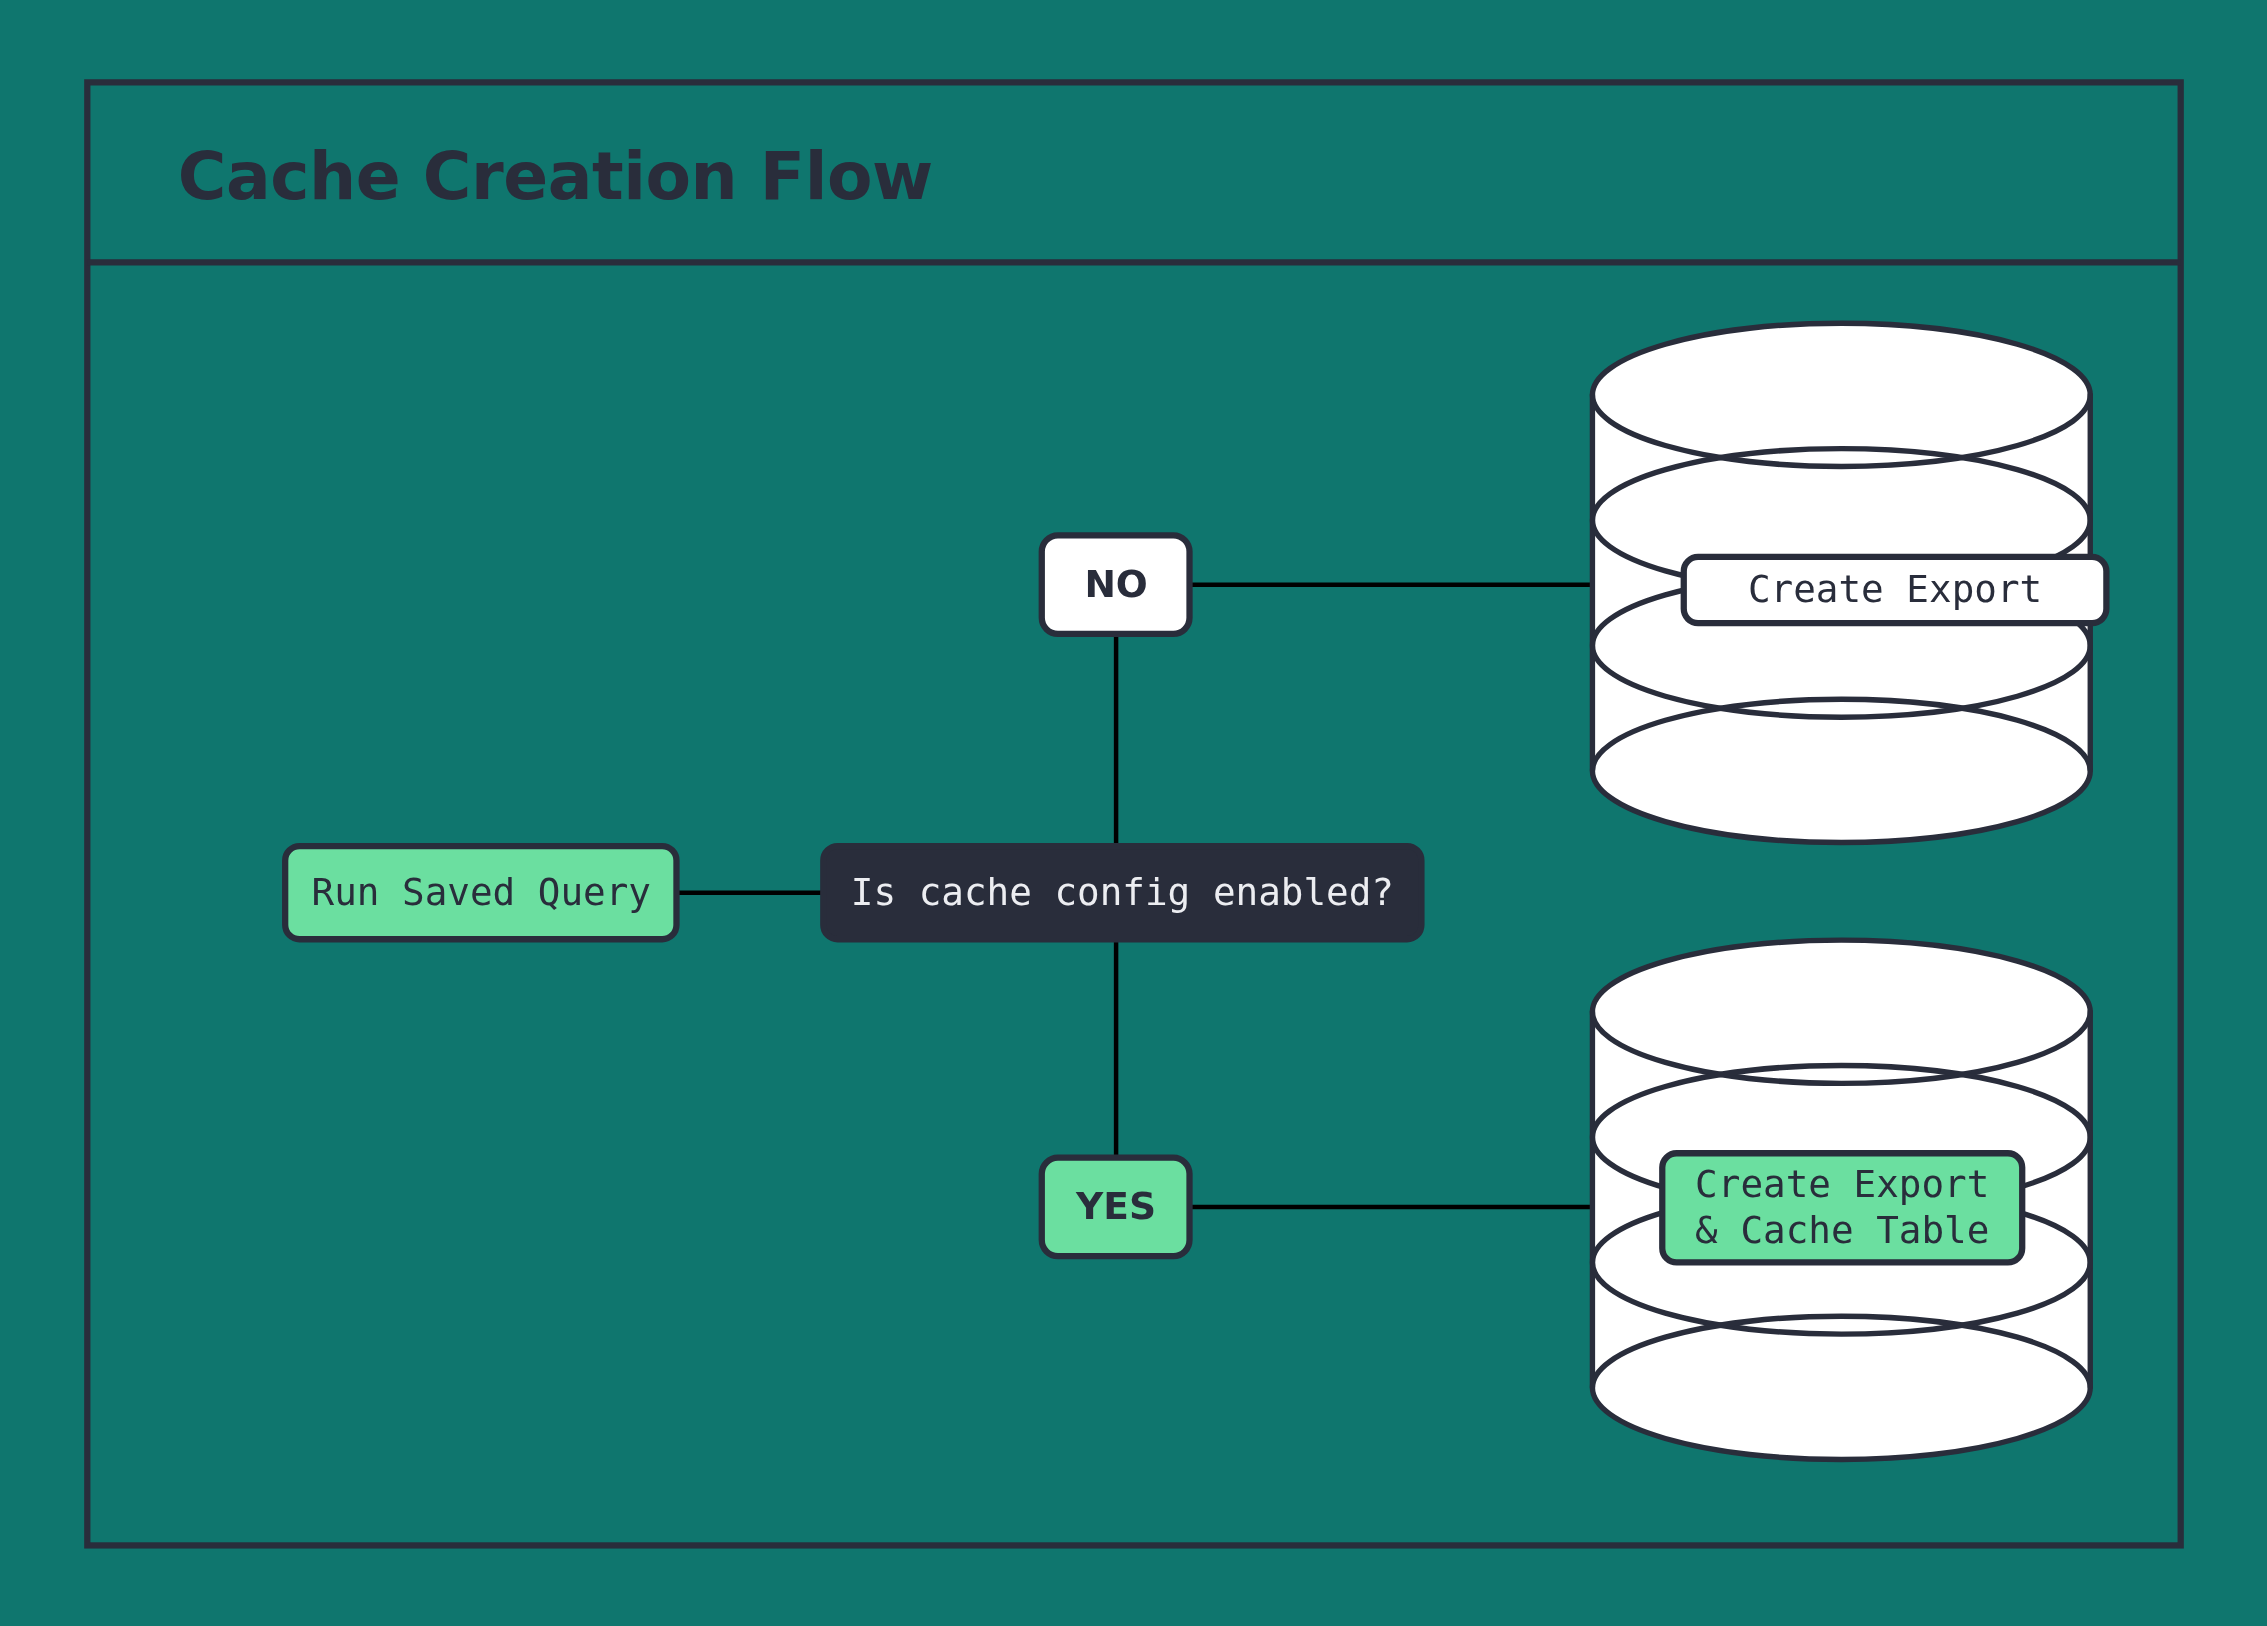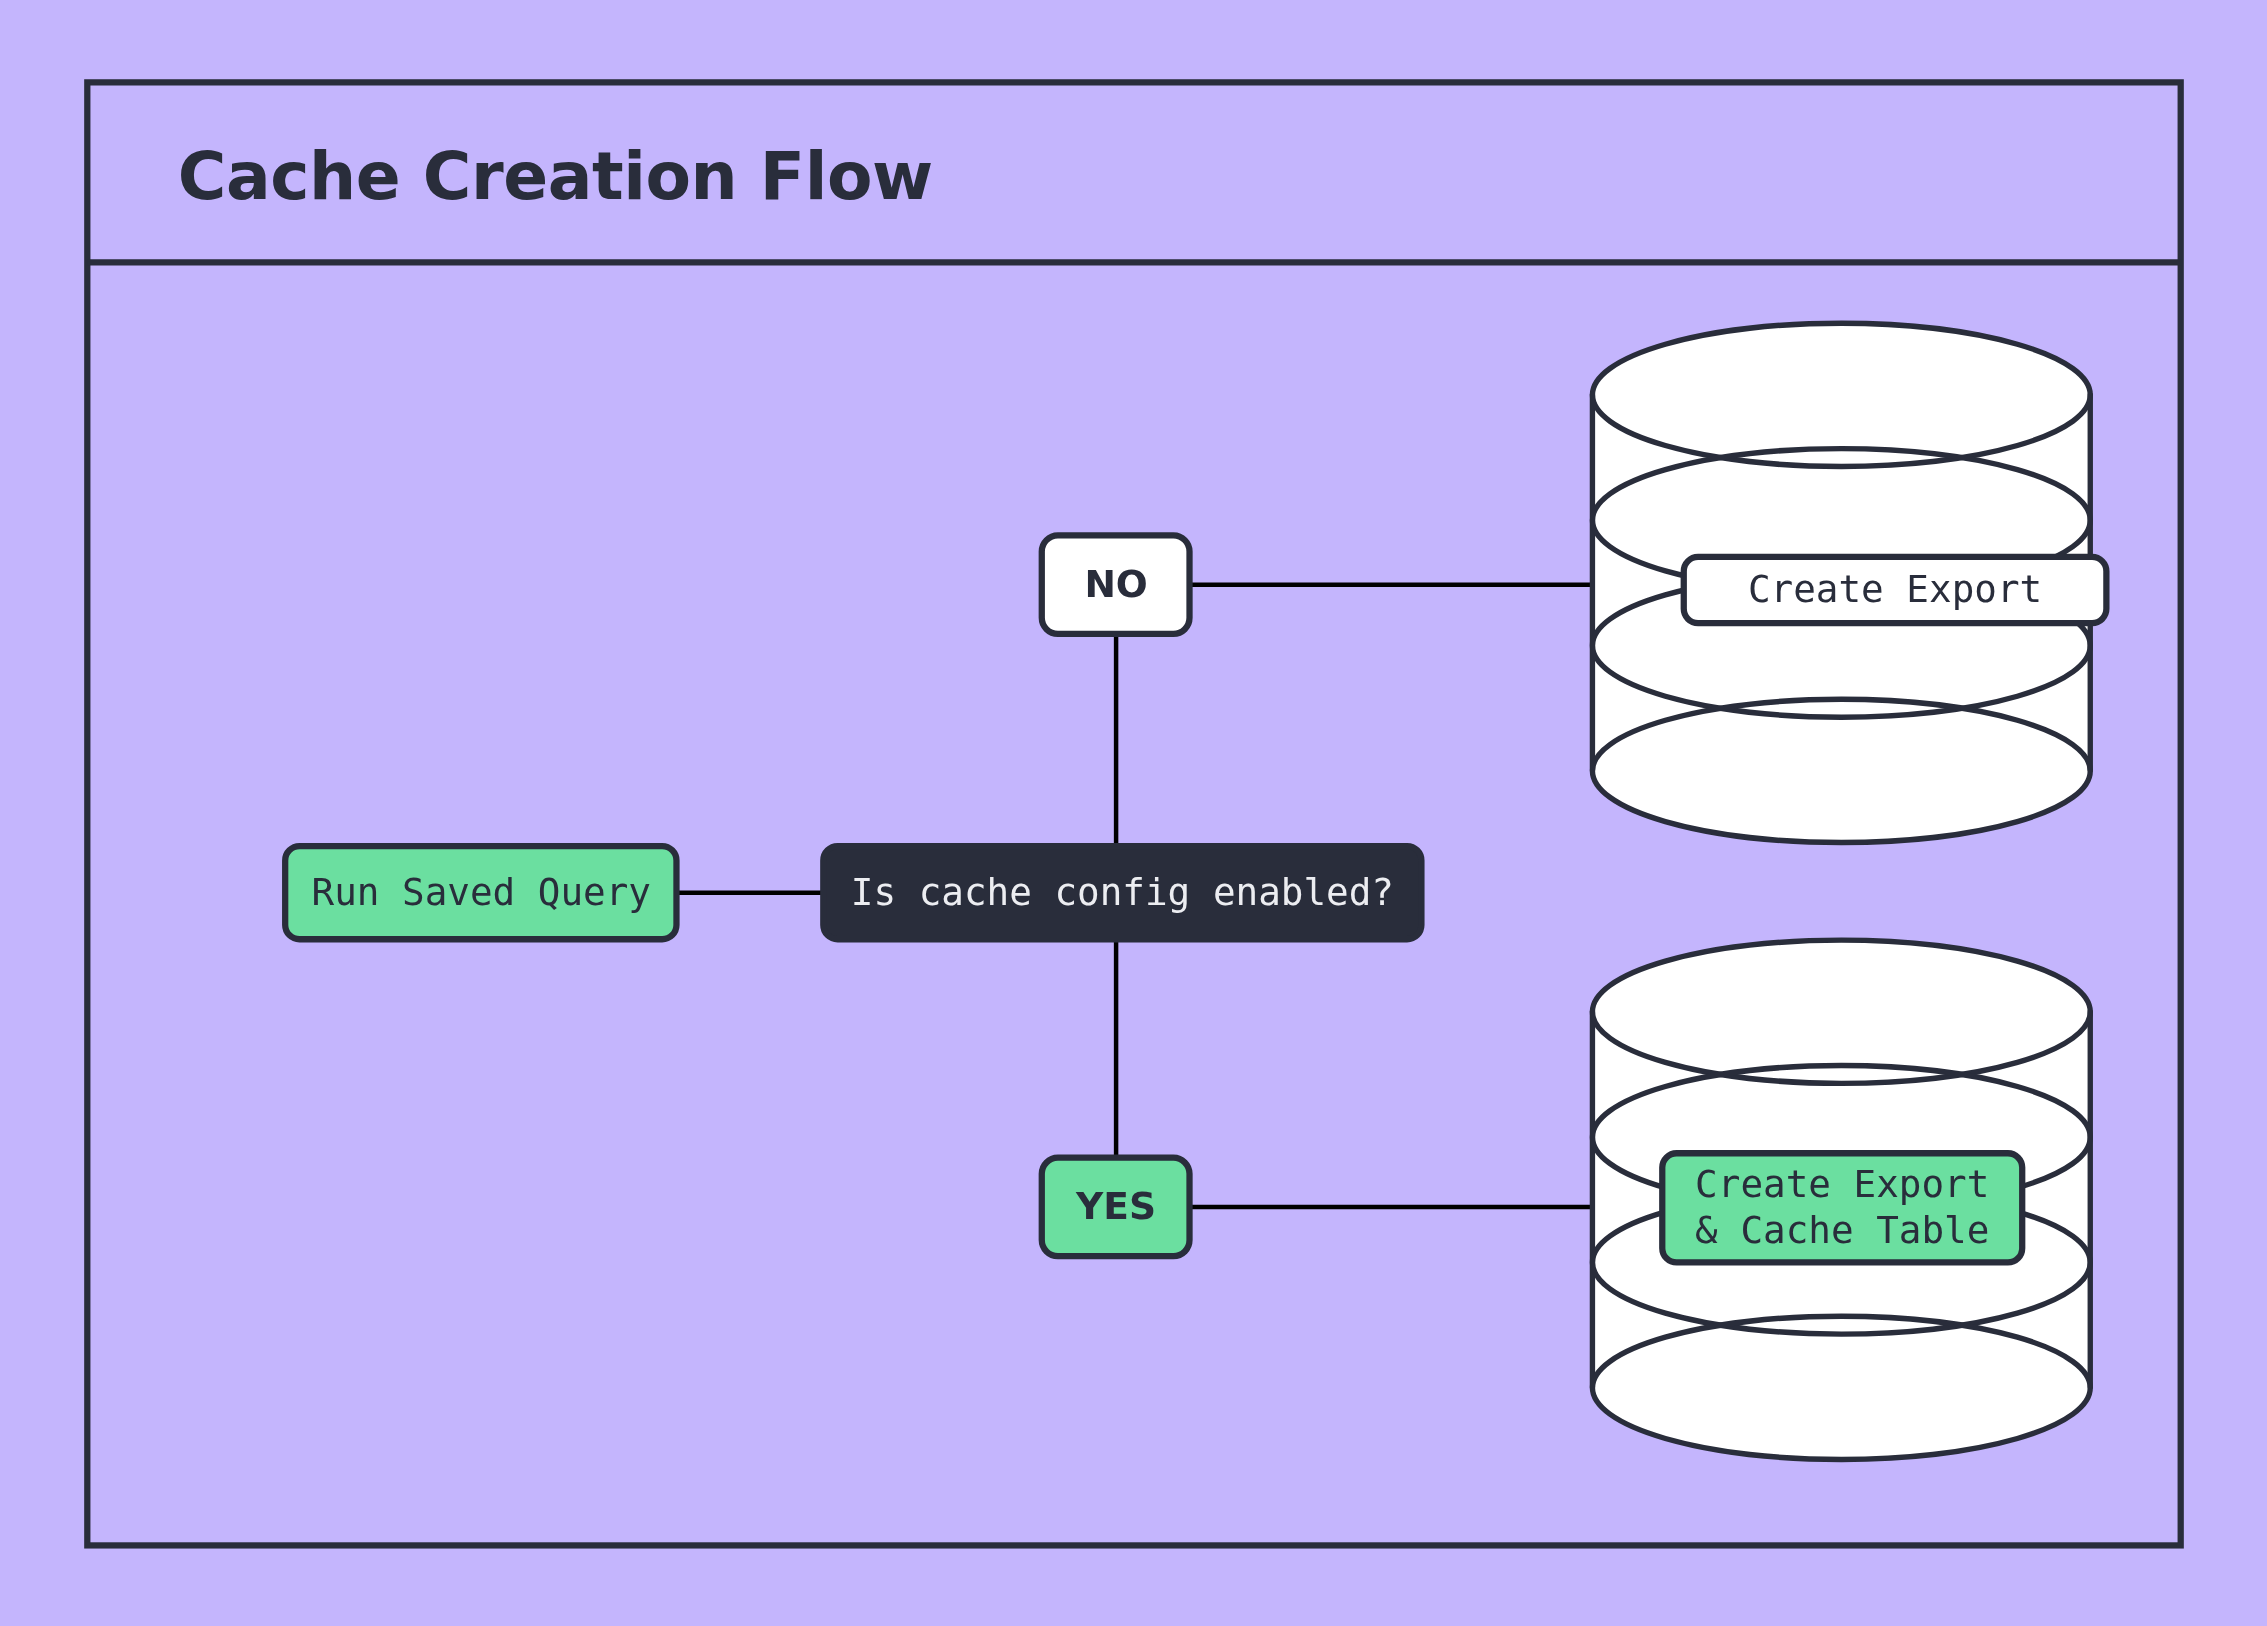--- a/index.html
+++ b/index.html
@@ -10,21 +10,21 @@
   body {
     width: 2268px;
     height: 1626px;
     font-family: "Liberation Sans", sans-serif;
     overflow: hidden;
   }
   #stage {
     position: relative;
     width: 2268px;
     height: 1626px;
-    background: #c4b5fd;
+    background: #0f766e;
   }
   svg#flow {
     position: absolute;
     inset: 0;
     width: 2268px;
     height: 1626px;
     display: block;
   }
   .frame-rect {
     fill: none;

